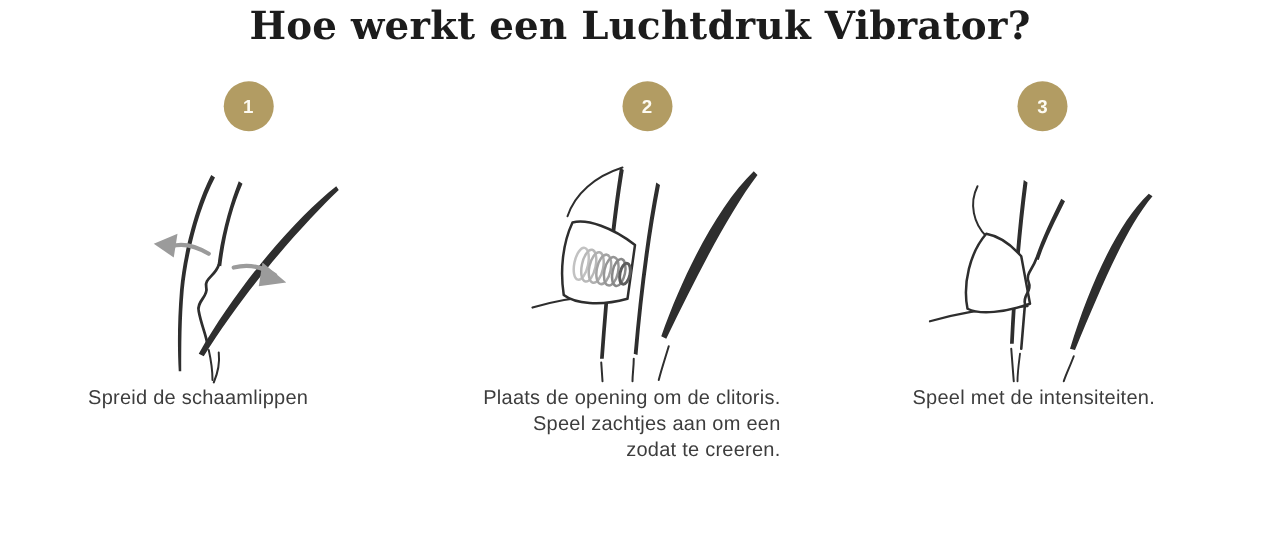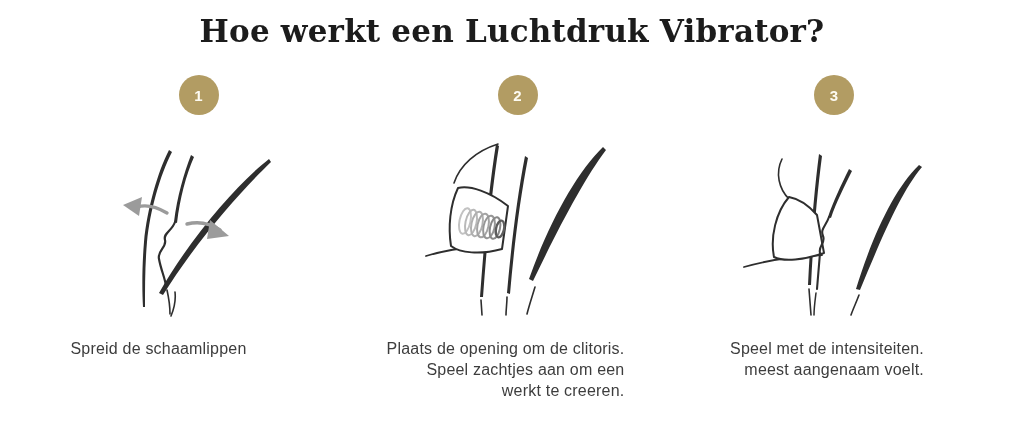--- a/index.html
+++ b/index.html
@@ -4,21 +4,21 @@
 <style>
   html, body { margin: 0; padding: 0; }
   body {
     width: 1024px; height: 430px;
     background: #ffffff;
     font-family: "Liberation Sans", "DejaVu Sans", sans-serif;
     overflow: hidden;
   }
   .canvas { position: relative; width: 1024px; height: 430px; background: #ffffff; }
   .page-title {
-    margin: 0; padding-top: 13px;
+    margin: 0; padding-top: 3px;
     text-align: center;
     font-family: "DejaVu Serif", "Liberation Serif", serif;
     font-weight: 700;
     font-size: 31px;
     color: #1c1c1c;
     letter-spacing: 0.2px;
   }
   .steps { display: flex; margin-top: 26px; }
   .step { width: 341px; display: flex; flex-direction: column; align-items: center; }
   .step:last-child { width: 342px; }
@@ -30,21 +30,21 @@
   .step-2 .caption { transform: translateX(-6px); text-align: right; }
   .step-3 .caption { transform: translateX(-26px); text-align: right; }
   .badge {
     width: 40px; height: 40px; border-radius: 50%;
     background: #b29c63; color: #fdfbf2;
     display: flex; align-items: center; justify-content: center;
     font-size: 15px; font-weight: 700;
   }
   .illus { margin-top: 22px; width: 200px; height: 180px; display: block; }
   .caption {
-    margin-top: 21px;
+    margin-top: 1px;
     text-align: center;
     color: #3d3d3d;
     font-size: 16px;
     line-height: 21px;
     letter-spacing: 0.2px;
   }
   .caption div { white-space: nowrap; }
 </style>
 </head>
 <body>
@@ -106,21 +106,21 @@
             <ellipse cx="65" cy="88.5" rx="5.5" ry="12" transform="rotate(12 65 88.5)" stroke="#a3a3a3" stroke-width="2"></ellipse>
             <ellipse cx="71" cy="90" rx="5.5" ry="11.5" transform="rotate(12 71 90)" stroke="#969696" stroke-width="2"></ellipse>
             <ellipse cx="77" cy="91" rx="5" ry="11" transform="rotate(12 77 91)" stroke="#888888" stroke-width="2"></ellipse>
             <ellipse cx="82" cy="92" rx="4" ry="8.5" transform="rotate(12 82 92)" stroke="#5d5d5d" stroke-width="2.4"></ellipse>
           </g>
         </svg>
       </div>
       <div class="caption">
         <div>Plaats de opening om de clitoris.</div>
         <div>Speel zachtjes aan om een</div>
-        <div>werkt te creeren.</div>
+        <div>zodat te creeren.</div>
       </div>
     </div>
 
     <div class="step step-3">
       <div class="figwrap">
         <div class="badge">3</div>
         <svg class="illus" viewBox="0 0 200 180" xmlns="http://www.w3.org/2000/svg">
           <g fill="none" stroke="#2e2e2e" stroke-linecap="round">
             <path d="M48,22 C41,36 45,52 55,62" stroke-width="1.6"></path>
             <path d="M75,152 L77,178" stroke-width="1.6"></path>
@@ -132,18 +132,17 @@
             <path d="M85,17 C80,55 76,105 74,148 L77,148 C79,105 83,57 88,19 Z"></path>
             <path d="M115,32 C107,48 99,65 94,80 L97,81 C102,66 110,50 118,34 Z"></path>
             <path d="M185,28 C160,52 138,100 122,152 L126,153 C148,100 167,55 188,30 Z"></path>
           </g>
           <path d="M55,60 C66,62 76,70 83,78 L90,116 C70,123 50,125 40,120 C36,100 42,75 55,60 Z" fill="#ffffff" stroke="#2e2e2e" stroke-width="2" stroke-linejoin="round"></path>
           <path d="M95,80 C92,89 86,92 89,99 C92,106 84,109 86,116 C85,128 84,140 83,152" fill="none" stroke="#2e2e2e" stroke-width="2.1" stroke-linecap="round"></path>
         </svg>
       </div>
       <div class="caption">
         <div>Speel met de intensiteiten.</div>
-        <div>meest aangenaam voelt.</div>
       </div>
     </div>
 
   </div>
 </div>
 
 </body></html>

